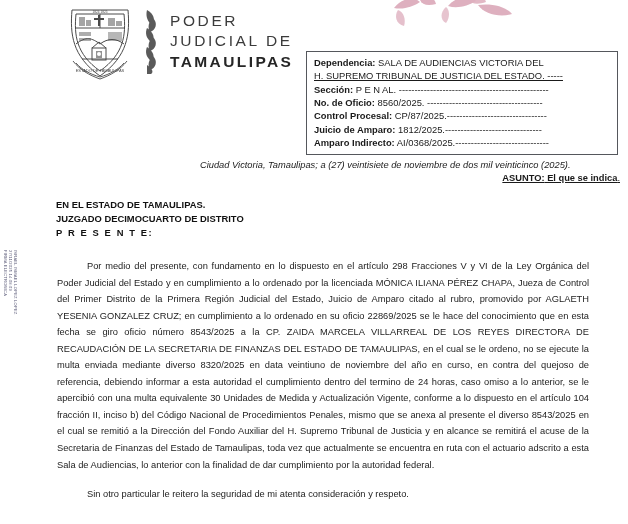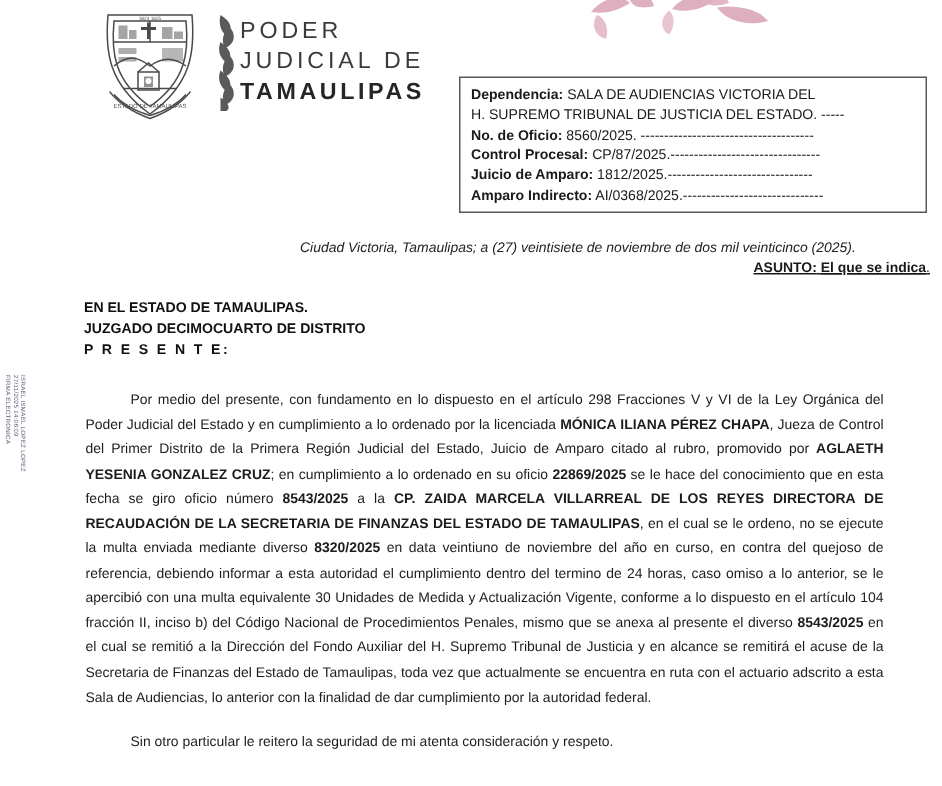--- a/index.html
+++ b/index.html
@@ -40,20 +40,21 @@
     flex: 0 0 auto;
   }
   .ornament {
     width: 16px;
     height: 64px;
     margin-left: 6px;
     margin-top: 6px;
     flex: 0 0 auto;
   }
   .lh-text {
+    margin-left: 10px;
     margin-top: 7px;
     line-height: 1.32;
   }
   .lh-line {
     font-size: 15.5px;
     letter-spacing: 2.6px;
     color: #3b3b3b;
     white-space: nowrap;
   }
   .lh-line.bold {
@@ -83,20 +84,21 @@
   .meta-row b {
     font-weight: bold;
   }
   .meta-row .val {
     font-weight: normal;
   }
   .meta-cont {
     font-size: 9.4px;
     line-height: 1.42;
     white-space: nowrap;
+    text-decoration: underline;
   }
 
   
   .placedate {
     position: absolute;
     left: 200px;
     top: 160px;
     width: 420px;
     font-size: 9.3px;
     color: #222;
@@ -132,21 +134,21 @@
     left: 57px;
     top: 258px;
     width: 532px;
     font-size: 9.3px;
     line-height: 1.78;
     text-align: justify;
     color: #1c1c1c;
   }
   .body-text p { margin: 0 0 13px 0; }
   .body-text p.indent { text-indent: 30px; }
-  .body-text b { font-weight: bold; }
+  .body-text b { font-weight: normal; }
 
   
   .sigstrip {
     position: absolute;
     left: 2px;
     top: 250px;
     width: 22px;
     height: 130px;
   }
   .sigstrip .rot {
@@ -231,20 +233,24 @@
   </div>
 </div>
 
 <div class="meta-box">
   <div class="meta-row">
     <b>Dependencia:</b>
     <span class="val">SALA  DE  AUDIENCIAS  VICTORIA  DEL</span>
   </div>
   <div class="meta-cont">H. SUPREMO TRIBUNAL DE  JUSTICIA DEL ESTADO. -----</div>
   <div class="meta-row">
+    <b>Sección:</b>
+    <span class="val">P E N AL. ------------------------------------------------</span>
+  </div>
+  <div class="meta-row">
     <b>No. de Oficio:</b>
     <span class="val">8560/2025. -------------------------------------</span>
   </div>
   <div class="meta-row">
     <b>Control Procesal:</b>
     <span class="val">CP/87/2025.--------------------------------</span>
   </div>
   <div class="meta-row">
     <b>Juicio  de  Amparo:</b>
     <span class="val">1812/2025.-------------------------------</span>

